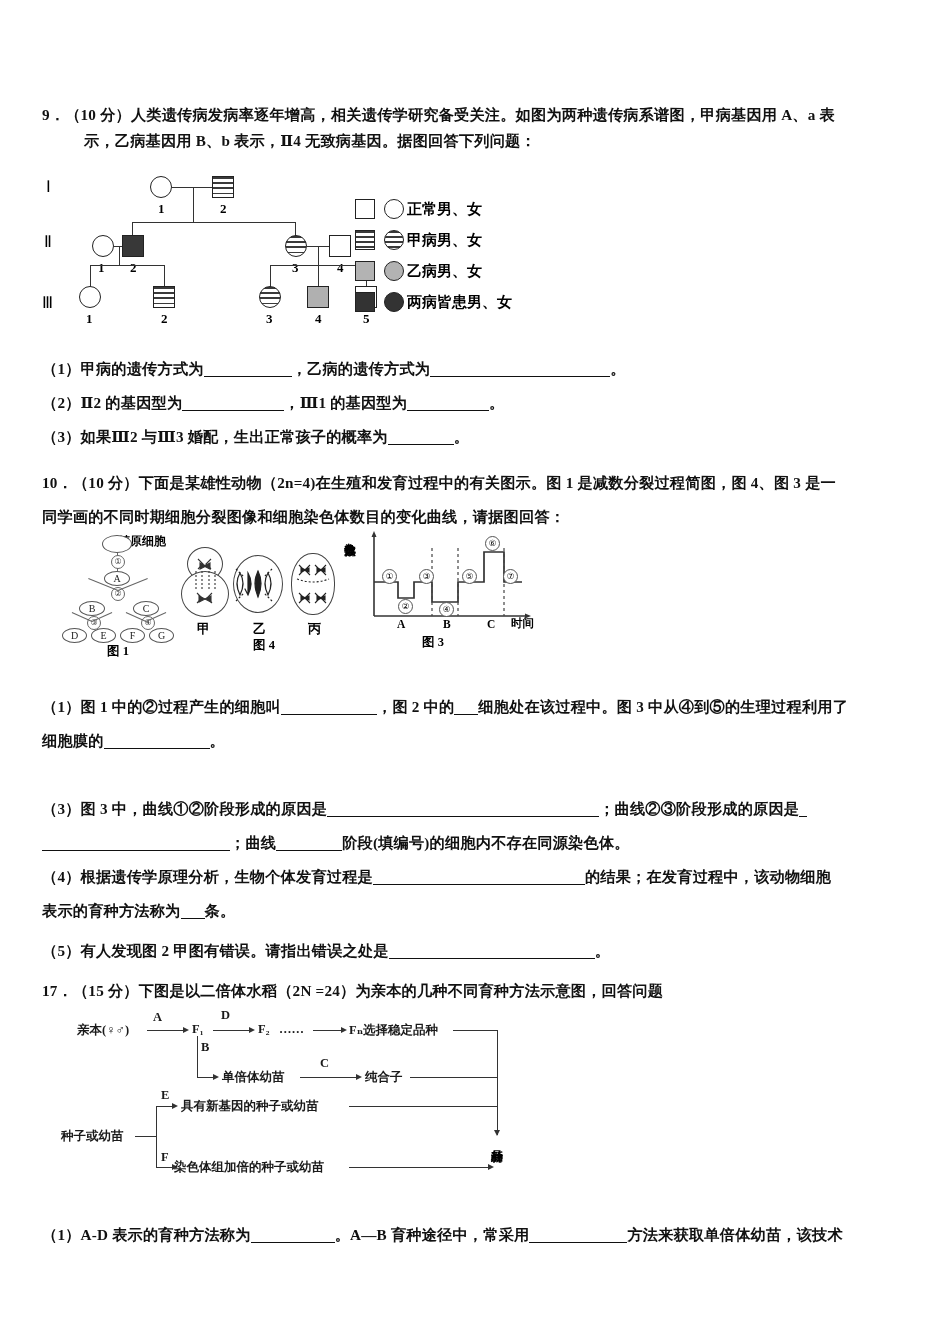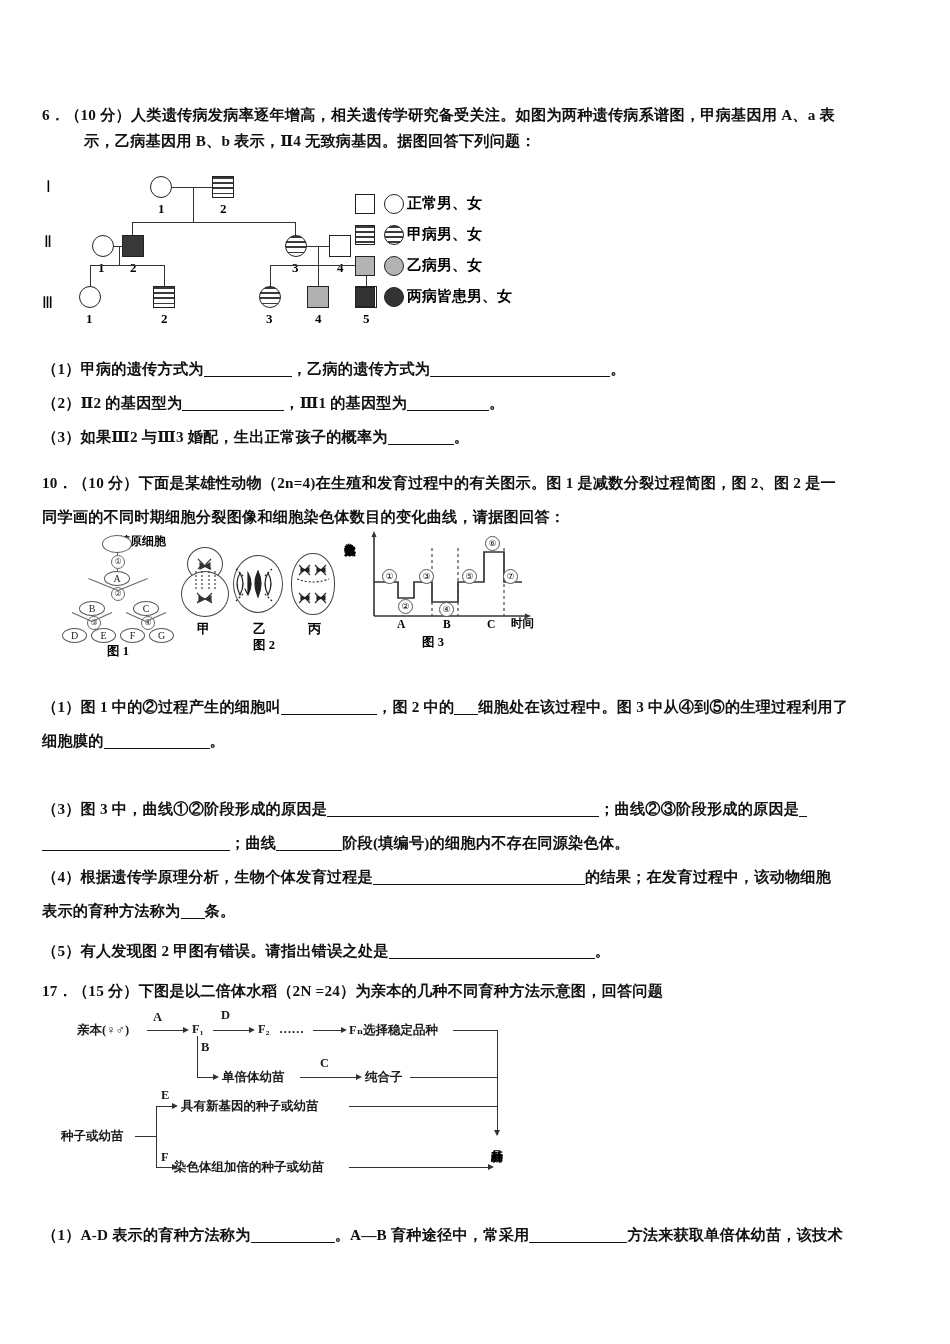--- a/index.html
+++ b/index.html
@@ -59,21 +59,21 @@
     font-size: 13px;
     font-weight: bold;
     font-family: "Liberation Serif", serif;
   }
   .ln { position: absolute; background: #333; }
   .lnh { height: 1.4px; }
   .lnv { width: 1.4px; }
 
   
   #legend { position: absolute; left: 355px; top: 188px; }
-  .lg-row { display: flex; align-items: center; height: 31px; }
+  .lg-row { display: flex; align-items: flex-end; height: 31px; }
   .lg-sq, .lg-ci { box-sizing: border-box; width: 20px; height: 20px; border: 1.7px solid #222; background: #fff; }
   .lg-ci { border-radius: 50%; }
   .lg-sq.jia, .lg-ci.jia {
     background: repeating-linear-gradient(to bottom, #3a3a3a 0px, #3a3a3a 1.6px, #ffffff 1.6px, #ffffff 5px);
   }
   .lg-sq.yi, .lg-ci.yi { background: #b3b3b3; }
   .lg-sq.both, .lg-ci.both { background: #333; }
   .lg-gap { width: 9px; }
   .lg-text {
     font-family: "Liberation Serif", "DejaVu Serif", serif;
@@ -202,21 +202,21 @@
     font-family: "Liberation Serif", "DejaVu Serif", serif;
     letter-spacing: 0px;
     line-height: 12px;
   }
 </style>
 </head>
 <body>
 
 <div class="page">
 
-  <div class="blk qtext" style="left:42px; top:98px; width:870px;">6．（10 分）人类遗传病发病率逐年增高，相关遗传学研究备受关注。如图为两种遗传病系谱图，甲病基因用 A、a 表</div>
+  <div class="blk qtext" style="left:42px; top:98px; width:870px;">9．（10 分）人类遗传病发病率逐年增高，相关遗传学研究备受关注。如图为两种遗传病系谱图，甲病基因用 A、a 表</div>
   <div class="blk qtext" style="left:42px; top:124px; width:870px;margin-left:42px;">示，乙病基因用 B、b 表示，Ⅱ4 无致病基因。据图回答下列问题：</div>
 
   <div id="pedigree">
 
     <div class="gen-label" style="left:4px; top:12px;">Ⅰ</div>
     <div class="gen-label" style="left:2px; top:67px;">Ⅱ</div>
     <div class="gen-label" style="left:0px; top:128px;">Ⅲ</div>
 
     <div class="ln lnh" style="left:130px; top:22px; width:42px;"></div>
     <div class="sym ci" style="left:108px; top:11px;"></div>
@@ -294,21 +294,21 @@
   <div class="blk qtext" style="left:42px; top:352px;">
     <span>（1）甲病的遗传方式为</span><span class="fillline" style="width:88px;"></span><span>，乙病的遗传方式为</span><span class="fillline" style="width:180px;"></span><span>。</span>
   </div>
   <div class="blk qtext" style="left:42px; top:386px;">
     <span>（2）Ⅱ2 的基因型为</span><span class="fillline" style="width:102px;"></span><span>，Ⅲ1 的基因型为</span><span class="fillline" style="width:82px;"></span><span>。</span>
   </div>
   <div class="blk qtext" style="left:42px; top:420px;">
     <span>（3）如果Ⅲ2 与Ⅲ3 婚配，生出正常孩子的概率为</span><span class="fillline" style="width:66px;"></span><span>。</span>
   </div>
 
-  <div class="blk qtext" style="left:42px; top:466px; width:880px;">10．（10 分）下面是某雄性动物（2n=4)在生殖和发育过程中的有关图示。图 1 是减数分裂过程简图，图 2、图 2 是一</div>
+  <div class="blk qtext" style="left:42px; top:466px; width:880px;">10．（10 分）下面是某雄性动物（2n=4)在生殖和发育过程中的有关图示。图 1 是减数分裂过程简图，图 4、图 3 是一</div>
   <div class="blk qtext" style="left:42px; top:500px; width:880px;">同学画的不同时期细胞分裂图像和细胞染色体数目的变化曲线，请据图回答：</div>
 
   <div id="fig1">
     <div class="headcell" style="left:56px; top:0px;">精原细胞</div>
 
     <div class="oval" style="left:40px; top:2px; width:30px; height:18px;"></div>
     <div class="twig" style="left:55px; top:20px; width:1.2px; height:18px;"></div>
     <div class="circnum" style="left:49px; top:22px;">①</div>
 
     <div class="oval lbl" style="left:42px; top:38px; width:26px; height:15px;">A</div>
@@ -382,21 +382,21 @@
         <path d="M26 42 l5 5 l-5 5 M37 42 l-5 5 l5 5" fill="none"></path>
         <path d="M12 45 l5 2 l-5 2 z"></path>
           <path d="M20 45 l-5 2 l5 2 z"></path>
         <path d="M28 45 l5 2 l-5 2 z"></path>
           <path d="M36 45 l-5 2 l5 2 z"></path>
         <path d="M8 28 Q24 34 40 28" fill="none" stroke-dasharray="2,2"></path>
       </g>
     </svg>
     <div class="cellname" style="left:133px; top:75px;">丙</div>
 
-    <div class="figcap" style="left:78px; top:92px;">图 2</div>
+    <div class="figcap" style="left:78px; top:92px;">图 4</div>
   </div>
 
   <div id="fig3">
     <div class="vlabel" style="left:2px; top:3px; height:72px;">染色体数目</div>
     <svg width="185" height="105" style="position:absolute; left:20px; top:0px;">
 
       <line x1="14" y1="4" x2="14" y2="86" stroke="#333" stroke-width="1.6"></line>
       <polygon points="14,1 11.5,7 16.5,7" fill="#333"></polygon>
       <line x1="14" y1="86" x2="168" y2="86" stroke="#333" stroke-width="1.6"></line>
       <polygon points="171,86 165,83.5 165,88.5" fill="#333"></polygon>

